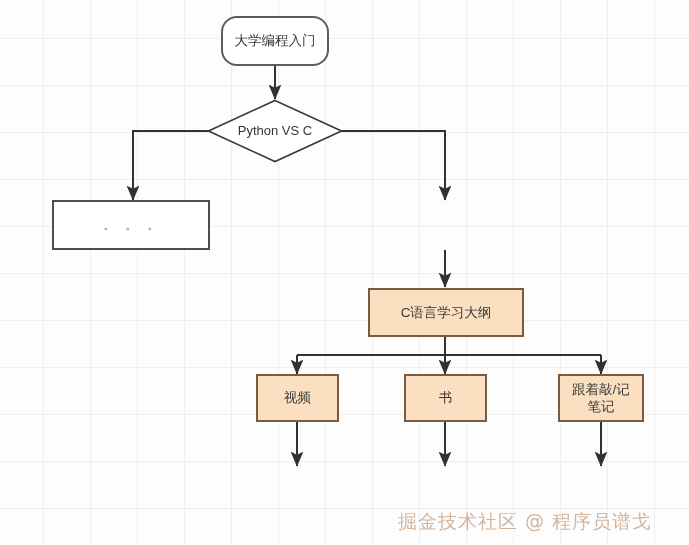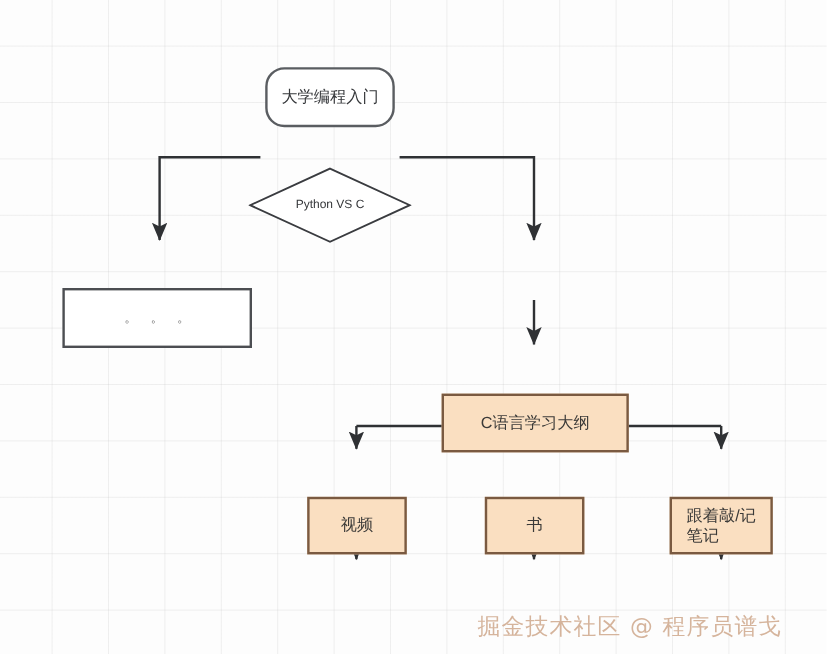--- a/index.html
+++ b/index.html
@@ -26,35 +26,35 @@
     top: 0;
     width: 689px;
     height: 545px;
   }
   .node {
     position: absolute;
     box-sizing: border-box;
     display: flex;
     align-items: center;
     justify-content: center;
+    text-align: center;
     color: #35373a;
     line-height: 1.28;
     z-index: 3;
-    margin-top: 40px;
   }
   .node-start {
     border: 2px solid #5a5d61;
     border-radius: 16px;
     background: #ffffff;
     font-size: 13.5px;
   }
   .node-decision {
     background: transparent;
     border: none;
-    font-size: 10px;
+    font-size: 13px;
   }
   .diamond-shape {
     position: absolute;
     left: 0; top: 0;
     width: 100%;
     height: 100%;
   }
   .node-decision .label {
     position: relative;
     z-index: 2;

